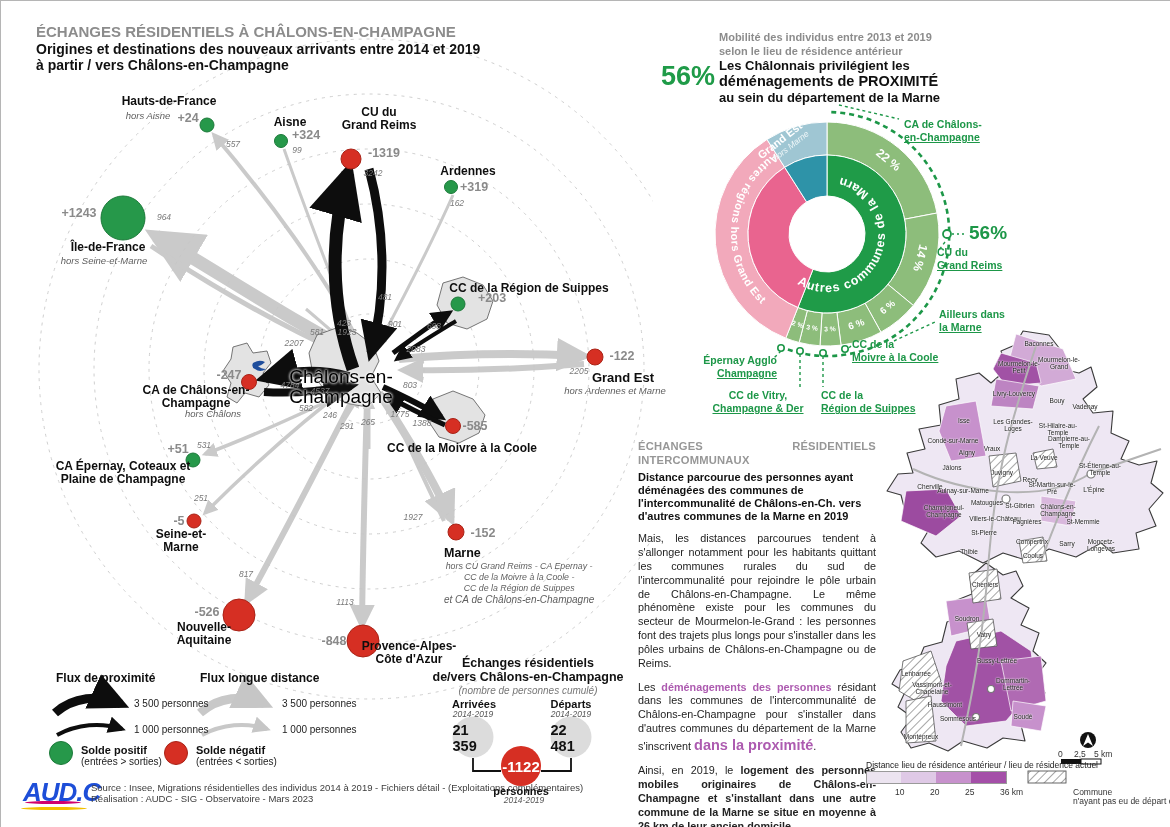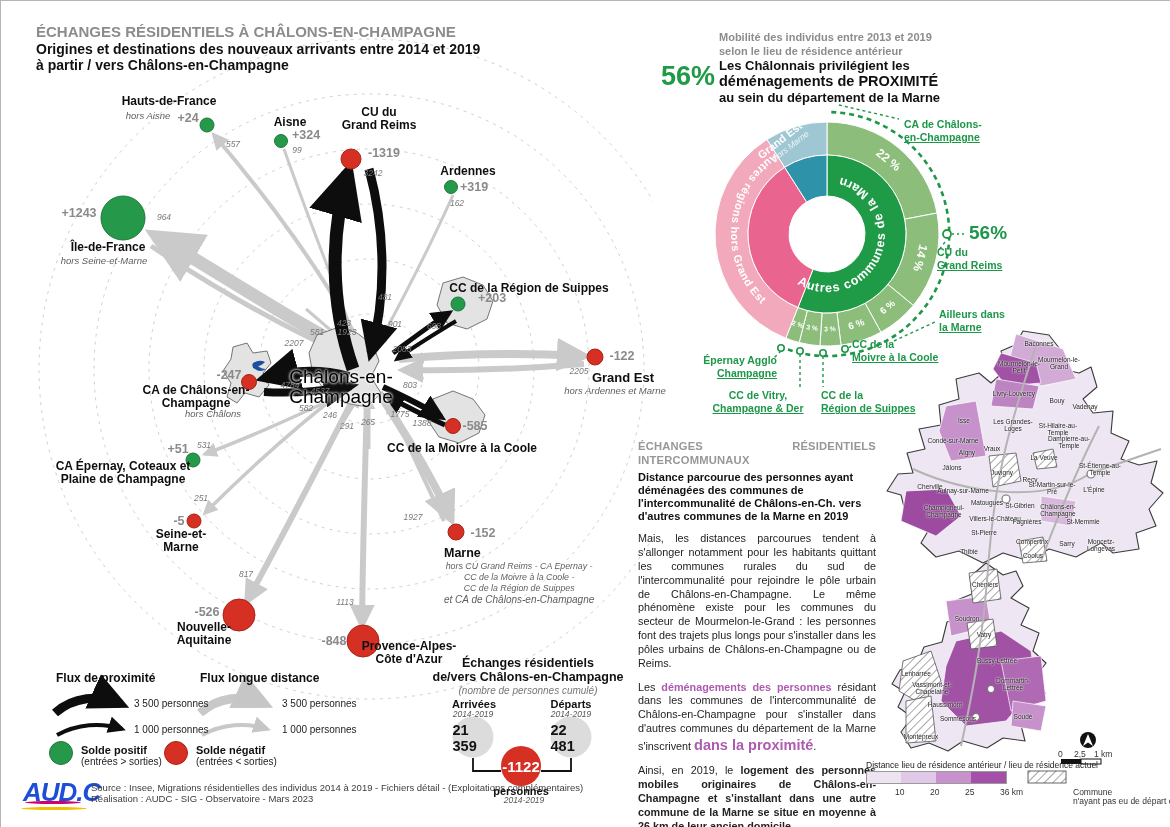--- a/index.html
+++ b/index.html
@@ -245,21 +245,21 @@
 <div class="t c vol" style="left:163px;top:216px;">964</div>
 
 <div class="t c lbl" style="left:528px;top:288px;">CC de la Région de Suippes</div>
 <div class="dot g" style="left:457px;top:303px;width:13px;height:13px;"></div>
 <div class="t c bal" style="left:491px;top:297px;">+203</div>
 <div class="t c vol" style="left:394px;top:323px;">901</div>
 <div class="t c vol" style="left:433px;top:325px;">698</div>
 
 <div class="dot r" style="left:594px;top:356px;width:15px;height:15px;"></div>
 <div class="t c bal" style="left:621px;top:355px;">-122</div>
-<div class="t c vol" style="left:401px;top:348px;">2083</div>
+<div class="t c vol" style="left:415px;top:348px;">2083</div>
 <div class="t c vol" style="left:578px;top:370px;">2205</div>
 <div class="t c lbl" style="left:622px;top:377px;font-size:13px;">Grand Est</div>
 <div class="t c qual" style="left:614px;top:389px;">hors Ardennes et Marne</div>
 
 <div class="t c bal" style="left:228px;top:374px;">-247</div>
 <div class="dot r" style="left:248px;top:381px;width:14px;height:14px;"></div>
 <div class="t c lbl" style="left:195px;top:396px;"><span>CA de Châlons-en-</span><br><span>Champagne</span></div>
 <div class="t c qual" style="left:212px;top:412px;">hors Châlons</div>
 <div class="t c vol" style="left:289px;top:384px;">4784</div>
 <div class="t c vol" style="left:319px;top:390px;">4537</div>
@@ -371,21 +371,21 @@
 <div class="swatch" style="left: 935px; top: 770px; background: rgb(199, 145, 204);"></div>
 <div class="swatch" style="left: 970px; top: 770px; background: rgb(164, 79, 168);"></div>
 <div class="maplegend-text" style="left:894px;top:786px;">10</div>
 <div class="maplegend-text" style="left:929px;top:786px;">20</div>
 <div class="maplegend-text" style="left:964px;top:786px;">25</div>
 <div class="maplegend-text" style="left:999px;top:786px;">36 km</div>
 <div class="maplegend-text" style="left:1072px;top:786px;">Commune</div>
 <div class="maplegend-text" style="left:1072px;top:795px;">n'ayant pas eu de départ en 2019</div>
 <div class="maplegend-text" style="left:1057px;top:748px;">0</div>
 <div class="maplegend-text" style="left:1073px;top:748px;">2,5</div>
-<div class="maplegend-text" style="left:1093px;top:748px;">1 km</div>
+<div class="maplegend-text" style="left:1093px;top:748px;">5 km</div>
 <div id="map-labels">
       <div class="mlab" style="left: 1038px; top: 343px;">Baconnes</div>
       <div class="mlab" style="left: 1018px; top: 366px;">Mourmelon-le-Petit</div>
       <div class="mlab" style="left: 1058px; top: 362px;">Mourmelon-le-Grand</div>
       <div class="mlab" style="left: 1013px; top: 393px;">Livry-Louvercy</div>
       <div class="mlab" style="left: 1056px; top: 400px;">Bouy</div>
       <div class="mlab" style="left: 1084px; top: 406px;">Vadenay</div>
       <div class="mlab" style="left: 963px; top: 420px;">Isse</div>
       <div class="mlab" style="left: 1012px; top: 424px;">Les Grandes-Loges</div>
       <div class="mlab" style="left: 1057px; top: 428px;">St-Hilaire-au-Temple</div>

